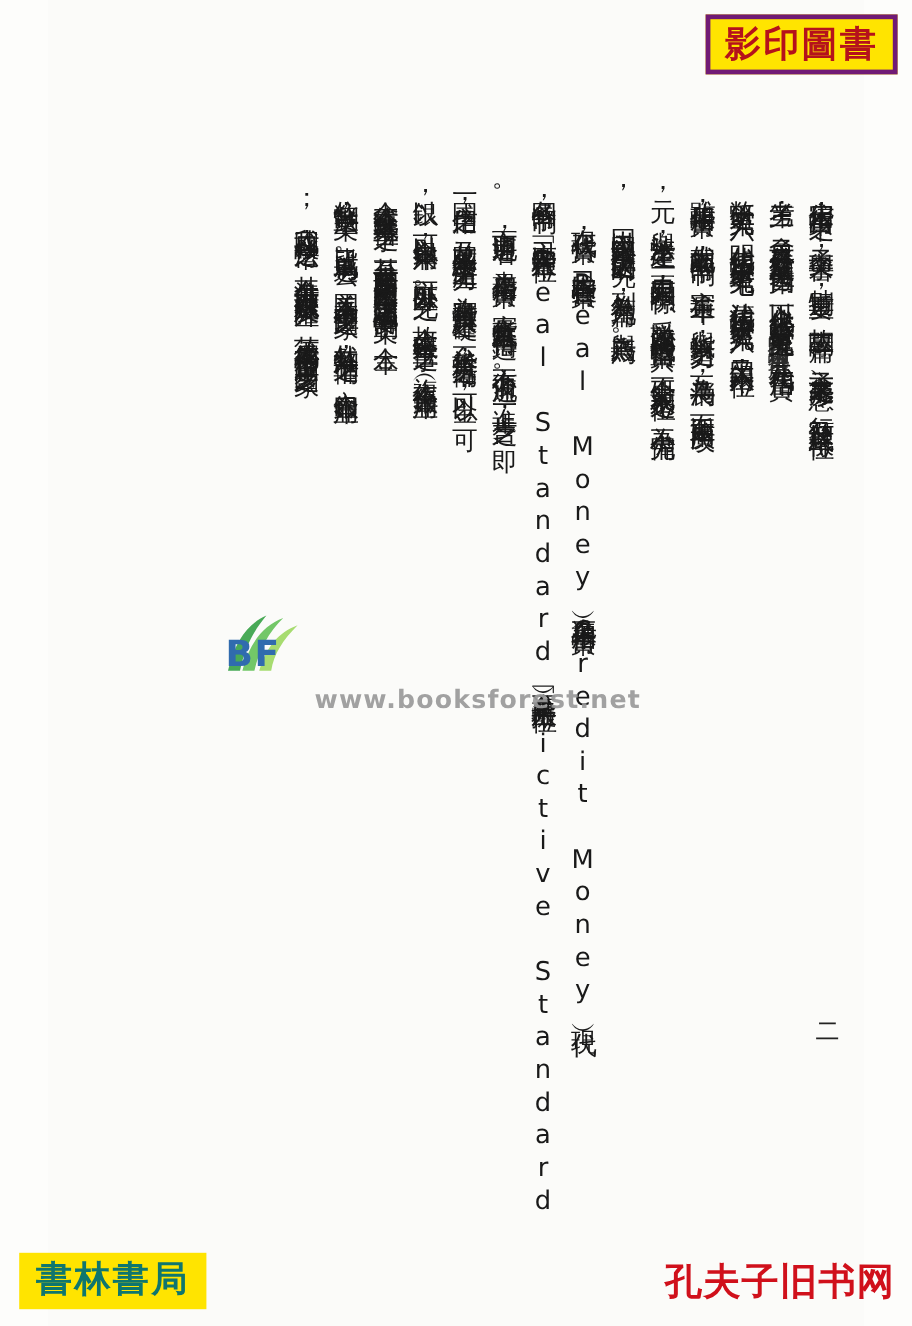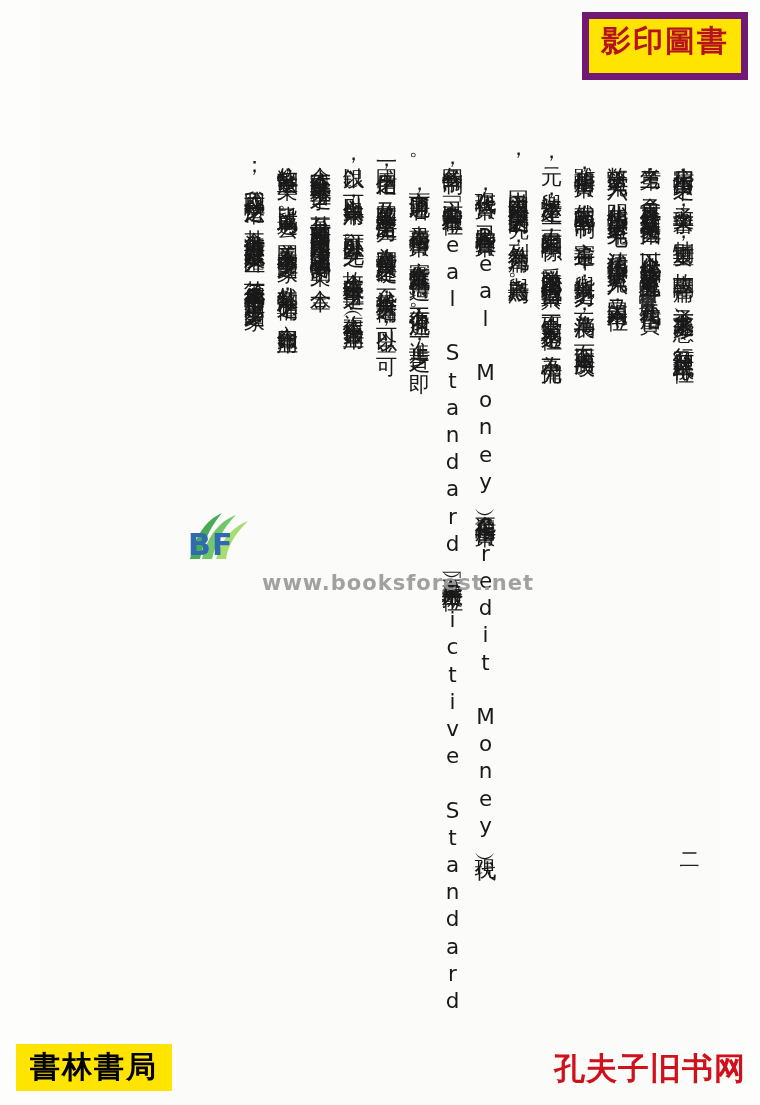--- a/index.html
+++ b/index.html
@@ -33,31 +33,31 @@
   
   #top-stamp {
     position: absolute;
     right: 12px; top: 12px;
     background: #ffe400;
     color: #b5121b;
     font-family: "DejaVu Sans", "Liberation Sans", sans-serif;
     font-weight: bold;
     font-size: 30px;
     letter-spacing: 2px;
-    padding: 6px 12px 16px 12px;
+    padding: 6px 12px 4px 12px;
     line-height: 1.05;
-    border: 7px solid #701a75;
+    border: 4px solid #701a75;
   }
 
   
   #bottom-stamp {
     position: absolute;
     left: 16px; bottom: 14px;
     background: #ffe400;
-    color: #000000;
+    color: #0f766e;
     font-weight: bold;
     font-size: 30px;
     letter-spacing: 2px;
     padding: 7px 14px 9px 14px;
     line-height: 1.05;
   }
 
   
   #site-mark {
     position: absolute;

